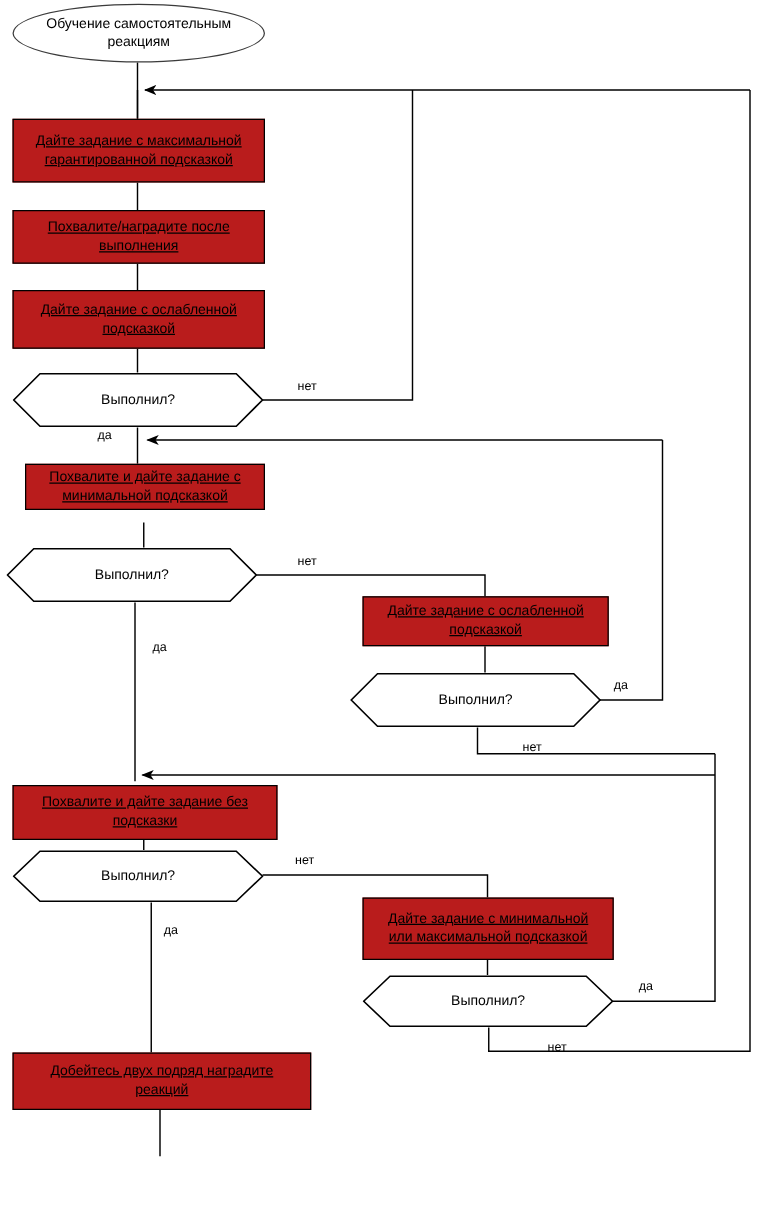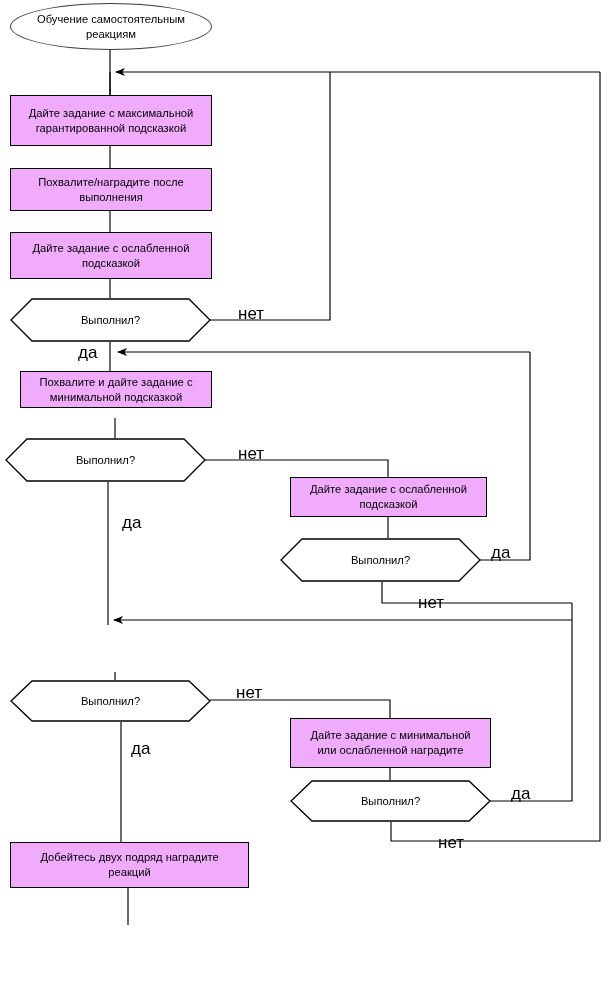--- a/index.html
+++ b/index.html
@@ -32,21 +32,22 @@
     display: flex;
     align-items: center;
     justify-content: center;
     text-align: center;
     color: #000000;
     font-size: 11.2px;
     line-height: 1.32;
   }
   .node.proc {
     border: 1.15px solid #000000;
-    background: #f0abfc;
+    background: #b91c1c;
+    text-decoration: underline;
   }
   .node.term {
     border: 1.15px solid #3b3b3b;
     border-radius: 50%;
     background: #ffffff;
   }
   .node.dec {
     background: transparent;
   }
   .node.dec .hexsvg {
@@ -60,21 +61,21 @@
     position: relative;
     z-index: 2;
   }
   .node .txt {
     padding: 0 6px;
     white-space: pre-line;
     text-align: center;
   }
   .edge-label {
     position: absolute;
-    font-size: 17px;
+    font-size: 10px;
     color: #000000;
     white-space: nowrap;
   }
 </style>
 </head>
 <body>
 
 <div id="canvas">
 
   <svg id="wires" viewBox="0 0 612 981" width="612" height="981" xmlns="http://www.w3.org/2000/svg">
@@ -176,31 +177,35 @@
 подсказкой</span>
   </div>
 
   <div class="node dec" style="left:280px; top:538px; width:201px; height:44px;">
     <svg class="hexsvg" viewBox="0 0 201 44" preserveAspectRatio="none" xmlns="http://www.w3.org/2000/svg">
       <polygon points="22,1 179,1 200,22 179,43 22,43 1,22" fill="#ffffff" stroke="#000000" stroke-width="1.3" vector-effect="non-scaling-stroke"></polygon>
     </svg>
     <span class="dlabel">Выполнил?</span>
   </div>
 
+  <div class="node proc" style="left:10px; top:628px; width:212px; height:44px;">
+    <span class="txt">Похвалите и дайте задание без
+подсказки</span>
+  </div>
 
   <div class="node dec" style="left:10px; top:680px; width:201px; height:42px;">
     <svg class="hexsvg" viewBox="0 0 201 42" preserveAspectRatio="none" xmlns="http://www.w3.org/2000/svg">
       <polygon points="22,1 179,1 200,21 179,41 22,41 1,21" fill="#ffffff" stroke="#000000" stroke-width="1.3" vector-effect="non-scaling-stroke"></polygon>
     </svg>
     <span class="dlabel">Выполнил?</span>
   </div>
 
   <div class="node proc" style="left:290px; top:718px; width:201px; height:50px;">
     <span class="txt">Дайте задание с минимальной
-или ослабленной наградите</span>
+или максимальной подсказкой</span>
   </div>
 
   <div class="node dec" style="left:290px; top:780px; width:201px; height:42px;">
     <svg class="hexsvg" viewBox="0 0 201 42" preserveAspectRatio="none" xmlns="http://www.w3.org/2000/svg">
       <polygon points="22,1 179,1 200,21 179,41 22,41 1,21" fill="#ffffff" stroke="#000000" stroke-width="1.3" vector-effect="non-scaling-stroke"></polygon>
     </svg>
     <span class="dlabel">Выполнил?</span>
   </div>
 
   <div class="node proc" style="left:10px; top:842px; width:239px; height:46px;">

